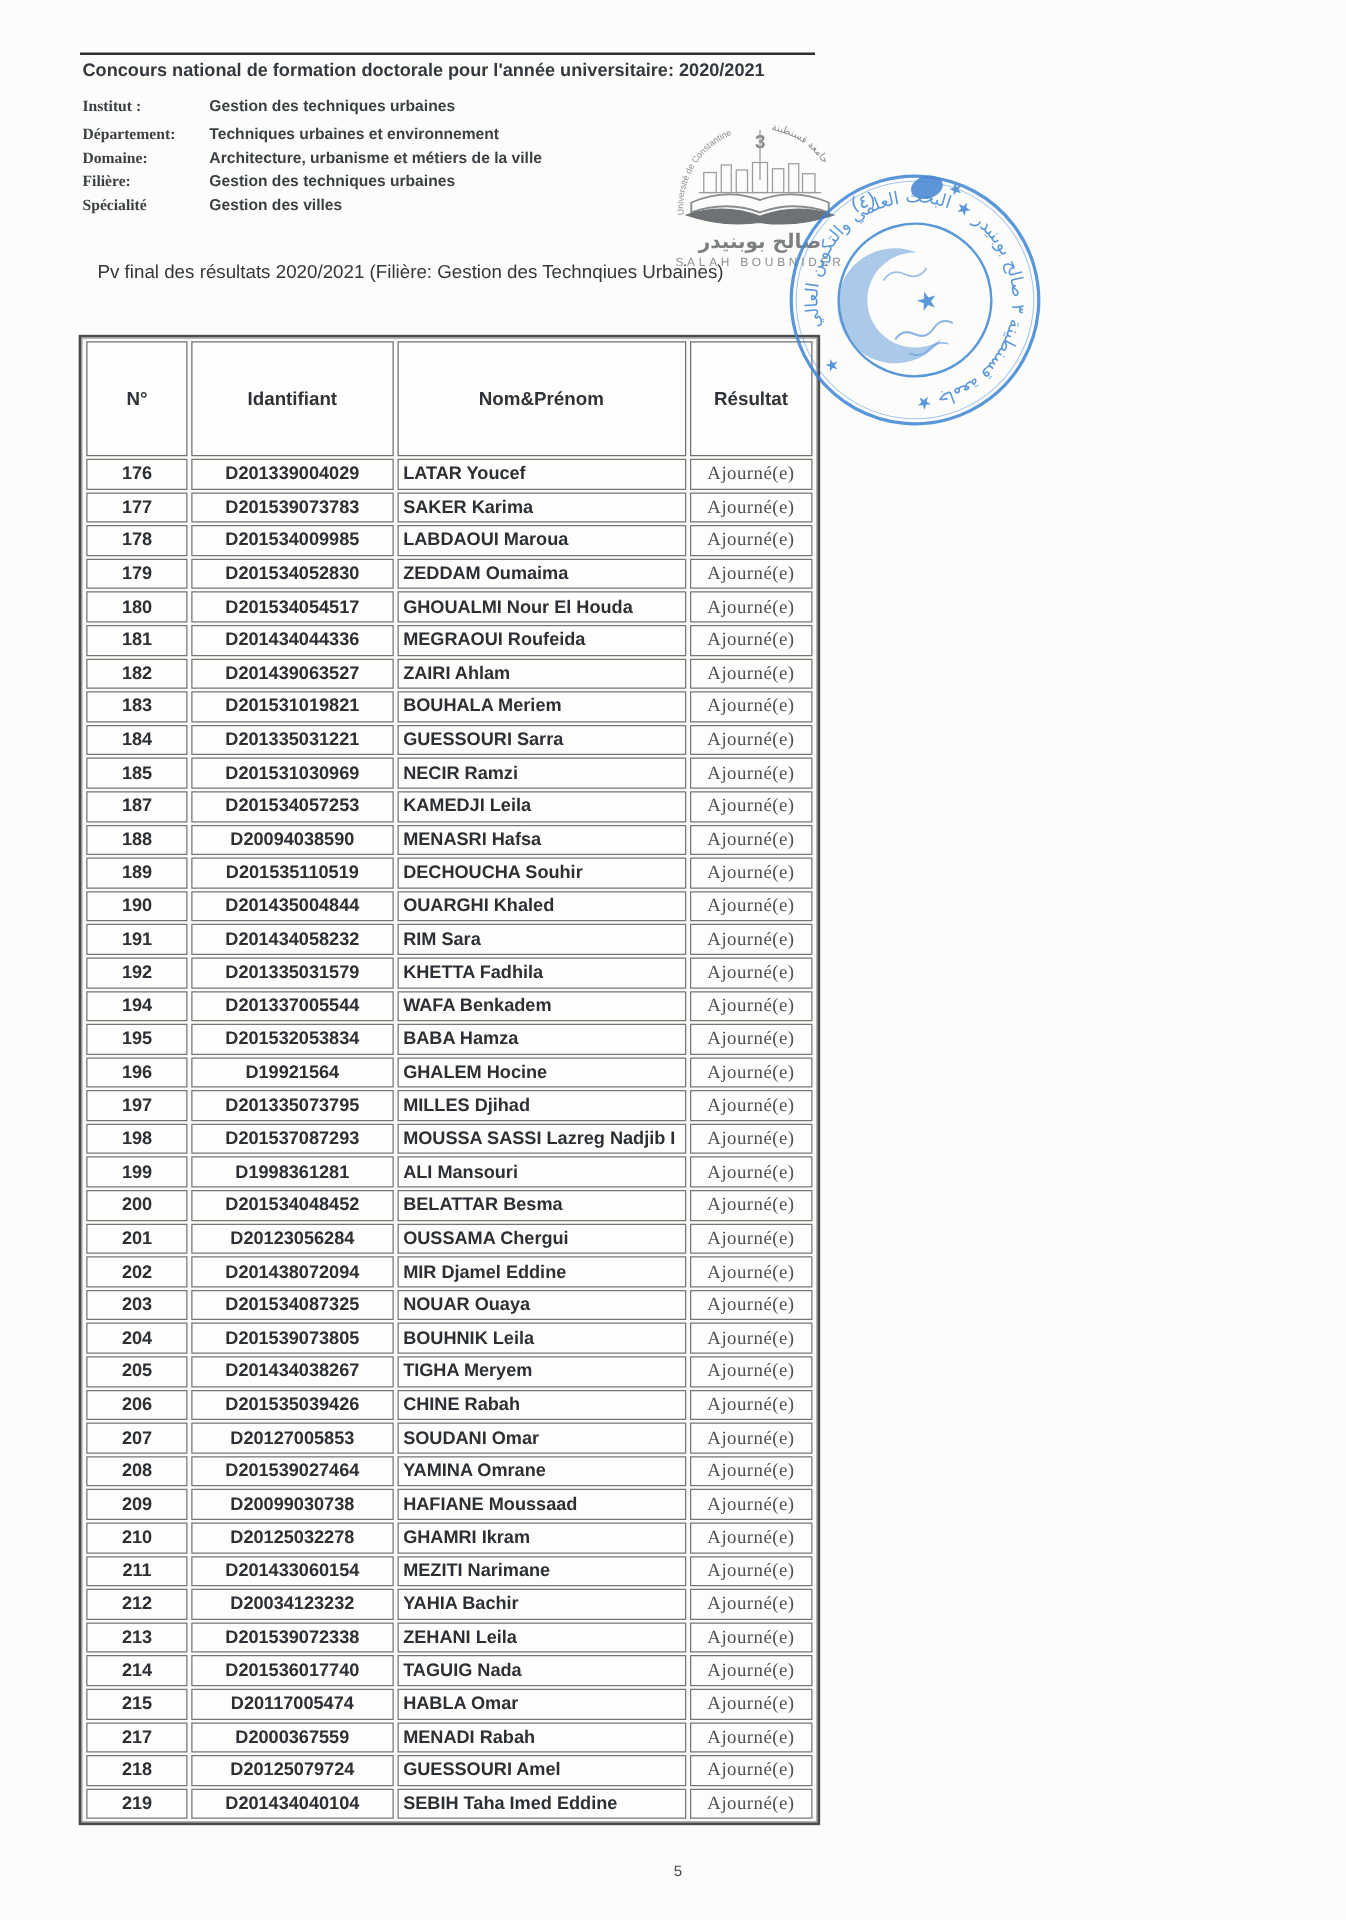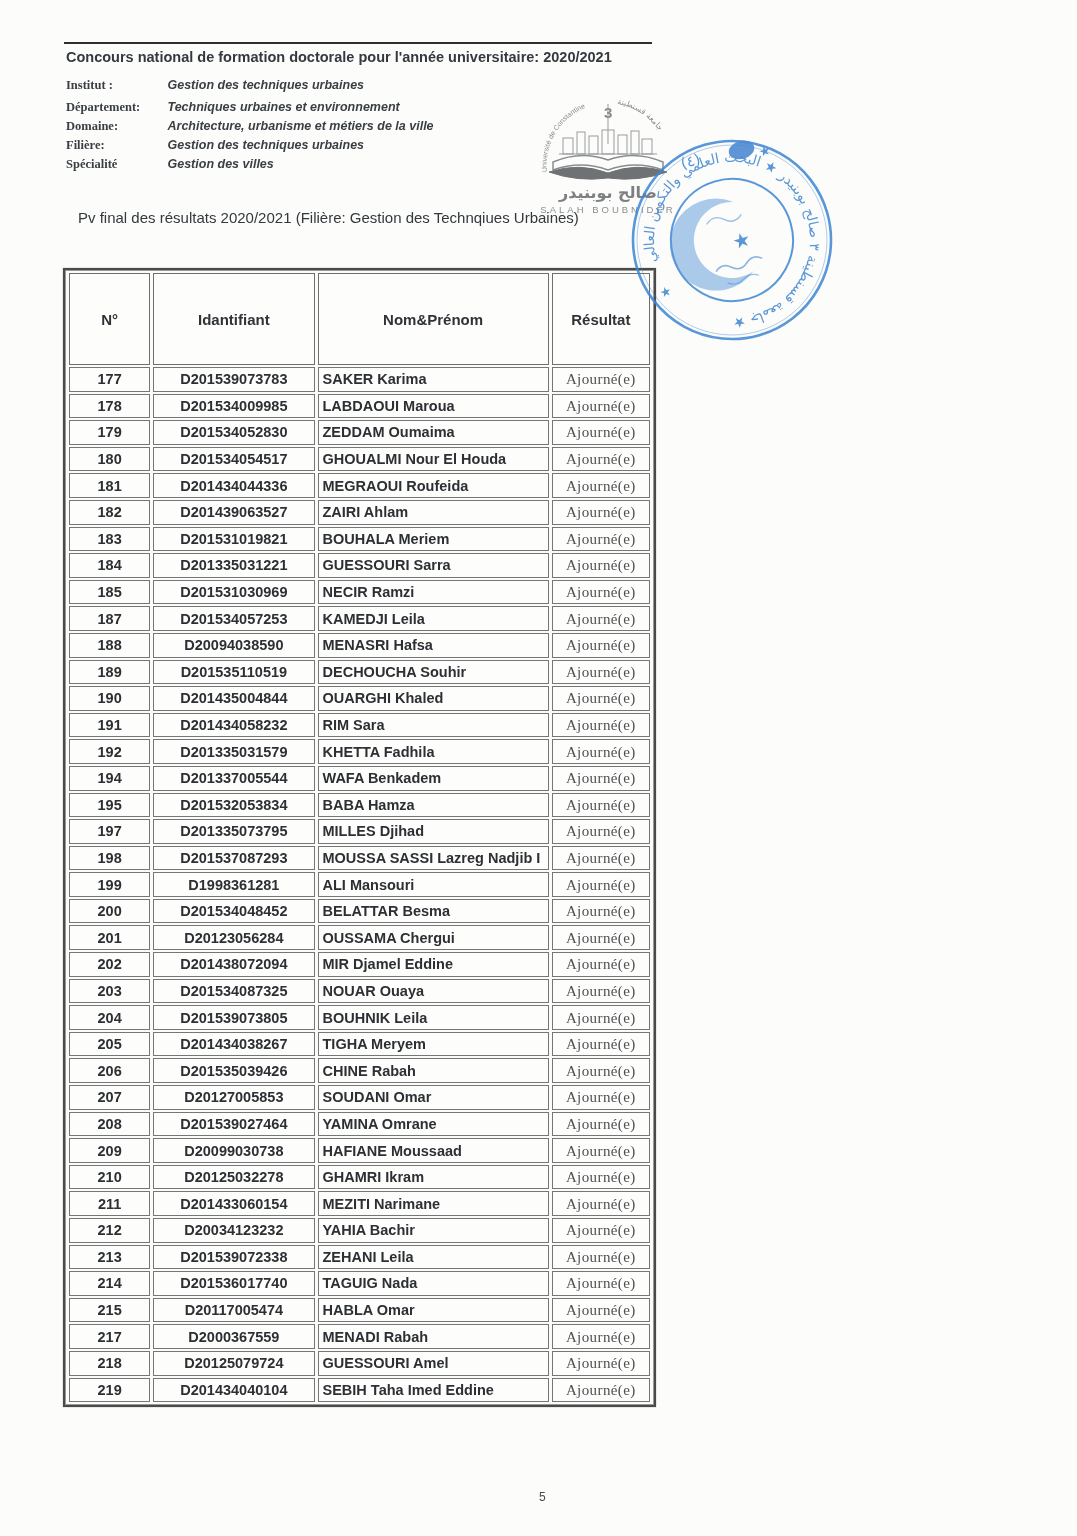--- a/index.html
+++ b/index.html
@@ -6,21 +6,21 @@
   .page{
     position:relative;width:1077px;height:1536px;margin:0 auto;
     background:#fcfcfa;overflow:hidden;
     font-family:"Liberation Sans","DejaVu Sans",sans-serif;
     color:#35393d;
   }
   .top-rule{position:absolute;left:64px;top:42px;width:588px;height:2px;background:#2e2e2e;}
   .doc-title{position:absolute;left:66px;top:49px;width:620px;font-size:14.5px;font-weight:700;color:#34393f;}
   .meta-row{position:absolute;left:66px;width:560px;font-size:12.5px;font-weight:700;color:#3a3f44;}
   .meta-label{display:inline-block;width:98px;vertical-align:top;font-family:Liberation Serif, serif;}
-  .meta-value{display:inline-block;font-style:italic;}
+  .meta-value{display:inline-block;}
   .subtitle{position:absolute;left:78px;top:209px;width:560px;font-size:15px;font-weight:400;color:#33383d;}
 
   
   .logo{position:absolute;left:533px;top:86px;z-index:2;}
   
   .stamp{position:absolute;left:620px;top:128px;z-index:4;pointer-events:none;opacity:.85;}
 
   
   .table-outer{
     position:absolute;left:63px;top:268px;width:587px;z-index:1;
@@ -145,20 +145,26 @@
       <thead>
         <tr>
           <th>N°</th>
           <th>Idantifiant</th>
           <th>Nom&amp;Prénom</th>
           <th>Résultat</th>
         </tr>
       </thead>
       <tbody>
           <tr>
+            <td class="cell-num">176</td>
+            <td class="cell-id">D201339004029</td>
+            <td class="cell-name">LATAR Youcef</td>
+            <td class="cell-result">Ajourné(e)</td>
+          </tr>
+          <tr>
             <td class="cell-num">177</td>
             <td class="cell-id">D201539073783</td>
             <td class="cell-name">SAKER Karima</td>
             <td class="cell-result">Ajourné(e)</td>
           </tr>
           <tr>
             <td class="cell-num">178</td>
             <td class="cell-id">D201534009985</td>
             <td class="cell-name">LABDAOUI Maroua</td>
             <td class="cell-result">Ajourné(e)</td>
@@ -247,20 +253,26 @@
             <td class="cell-name">WAFA Benkadem</td>
             <td class="cell-result">Ajourné(e)</td>
           </tr>
           <tr>
             <td class="cell-num">195</td>
             <td class="cell-id">D201532053834</td>
             <td class="cell-name">BABA Hamza</td>
             <td class="cell-result">Ajourné(e)</td>
           </tr>
           <tr>
+            <td class="cell-num">196</td>
+            <td class="cell-id">D19921564</td>
+            <td class="cell-name">GHALEM Hocine</td>
+            <td class="cell-result">Ajourné(e)</td>
+          </tr>
+          <tr>
             <td class="cell-num">197</td>
             <td class="cell-id">D201335073795</td>
             <td class="cell-name">MILLES Djihad</td>
             <td class="cell-result">Ajourné(e)</td>
           </tr>
           <tr>
             <td class="cell-num">198</td>
             <td class="cell-id">D201537087293</td>
             <td class="cell-name">MOUSSA SASSI Lazreg Nadjib I</td>
             <td class="cell-result">Ajourné(e)</td>

